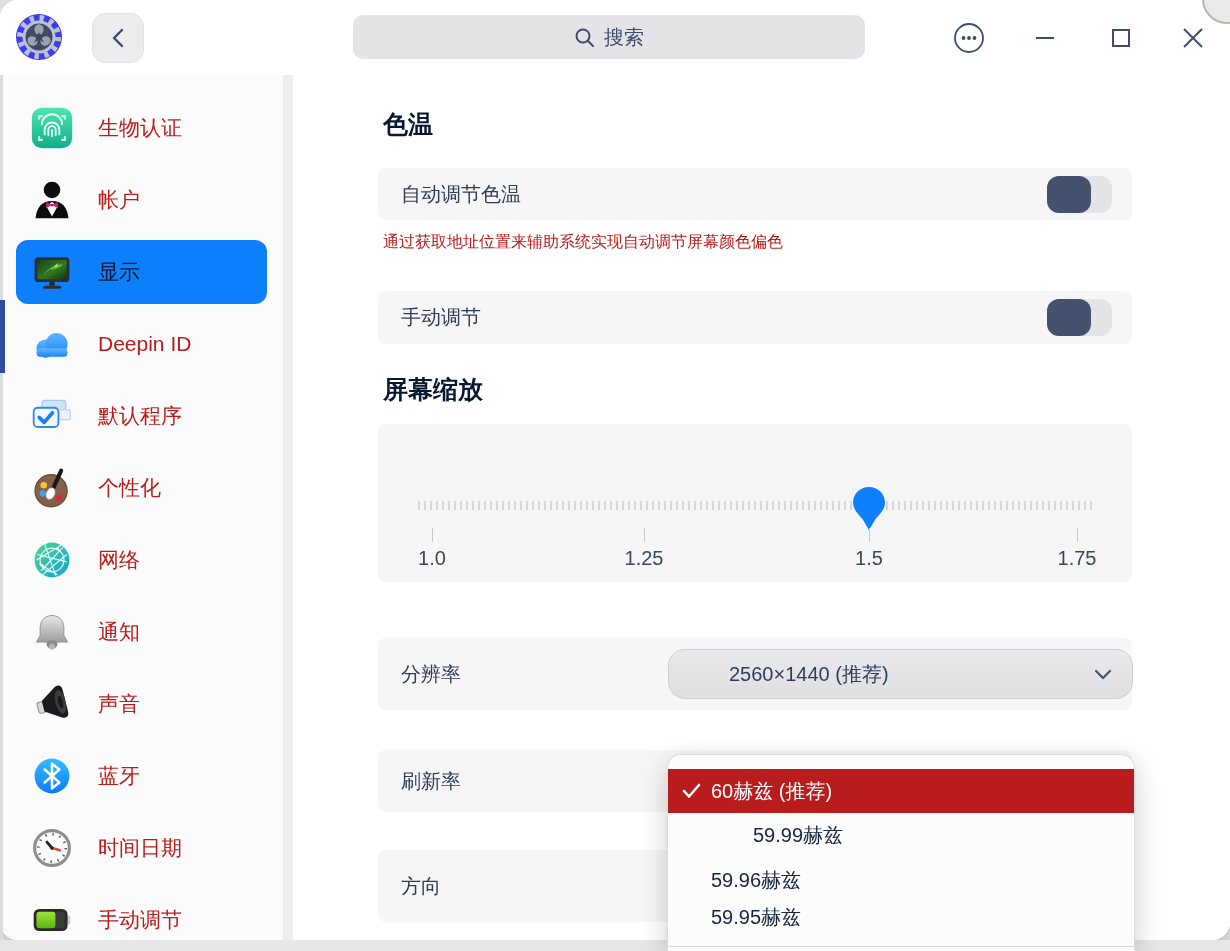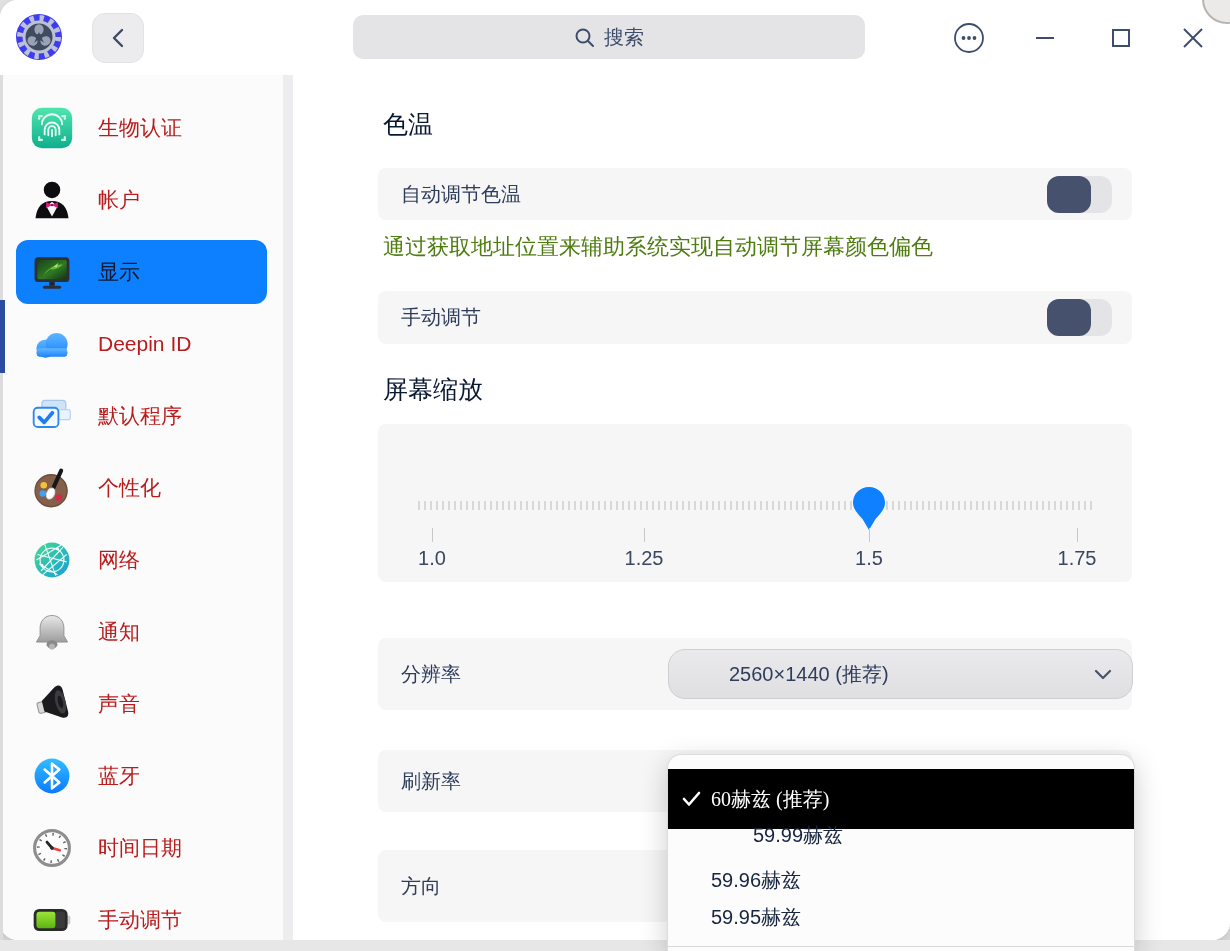--- a/index.html
+++ b/index.html
@@ -52,32 +52,32 @@
     cursor:pointer; flex:0 0 auto;
   }
   .side-item .s-icon { width:44px; height:44px; flex:0 0 auto; }
   .side-item .s-label { font-size:21px; color:#b91c1c; font-weight:500; }
   .side-item.selected { background:#0c80ff; }
   .side-item.selected .s-label { color:#0f172a; }
   .edge-line { position:absolute; left:0; top:75px; width:3px; height:865px; background:#dcdcde; z-index:30; }
   .edge-blue { position:absolute; left:0; top:300px; width:5px; height:73px; background:#2b4d9e; z-index:31; }
   
   .content { position:absolute; left:293px; top:75px; width:937px; height:865px; background:#fff; }
-  .sec-title { position:absolute; left:90px; font-size:25px; font-weight:400; color:#091831; }
+  .sec-title { position:absolute; left:90px; font-size:25px; font-weight:700; color:#091831; }
   .card {
     position:absolute; left:85px; width:754px; background:#f6f6f7; border-radius:8px;
     display:flex; align-items:center;
   }
   .card .row-label { font-size:20px; color:#2e3c59; margin-left:23px; }
   .toggle {
     position:absolute; right:20px; width:65px; height:37px; border-radius:12px;
     background:#e4e4e7; cursor:pointer;
   }
   .toggle .knob { position:absolute; left:0; top:0; width:44px; height:37px; border-radius:12px; background:#46516e; }
-  .desc-text { position:absolute; left:90px; font-size:22px; color:#4d7c0f; }
+  .desc-text { position:absolute; left:90px; font-size:16px; color:#b91c1c; }
   
   .slider-card { top:349px; height:158px; }
   .slider-track {
     position:absolute; left:125px; top:426px; width:677px; height:9px;
     background:repeating-linear-gradient(90deg,#d8d8d9 0 2px,rgba(0,0,0,0) 2px 6px);
   }
   .slider-handle { position:absolute; left:559px; top:411px; width:34px; height:46px; cursor:grab; }
   .tickline { position:absolute; top:453px; width:1px; height:14px; background:#c7c7ca; }
   .ticklabel { position:absolute; top:472px; width:80px; text-align:center; font-size:20px; color:#3a4760; }
   
@@ -92,21 +92,21 @@
   
   .popup {
     position:absolute; left:667px; top:754px; width:468px; height:197px;
     background:#fcfcfd; border:1px solid #dcdcdf; border-bottom:none;
     border-radius:14px 14px 0 0;
     box-shadow:0 8px 28px rgba(0,0,0,.20);
     z-index:50; overflow:hidden;
   }
   .popup-item { position:absolute; left:0; width:100%; height:45px; display:flex; align-items:center; cursor:pointer; }
   .popup-item .opt-label { font-size:20px; color:#17253f; margin-left:43px; }
-  .popup-item.selected { background:#000000; height:60px;font-family:Liberation Serif, serif; }
+  .popup-item.selected { background:#b91c1c; height:44px; }
   .popup-item.selected .opt-label { color:#fff; font-weight:500; margin-left:0; }
   .popup-item .check { margin:0 10px 0 14px; }
   .popup-divider { position:absolute; left:0; top:191px; width:100%; height:1px; background:#d9d9db; }
   .bottom-strip { position:absolute; left:0; top:940px; width:100%; height:11px; background:#e7e7e8; }
 </style>
 </head>
 <body>
 
 <div class="window">
 

